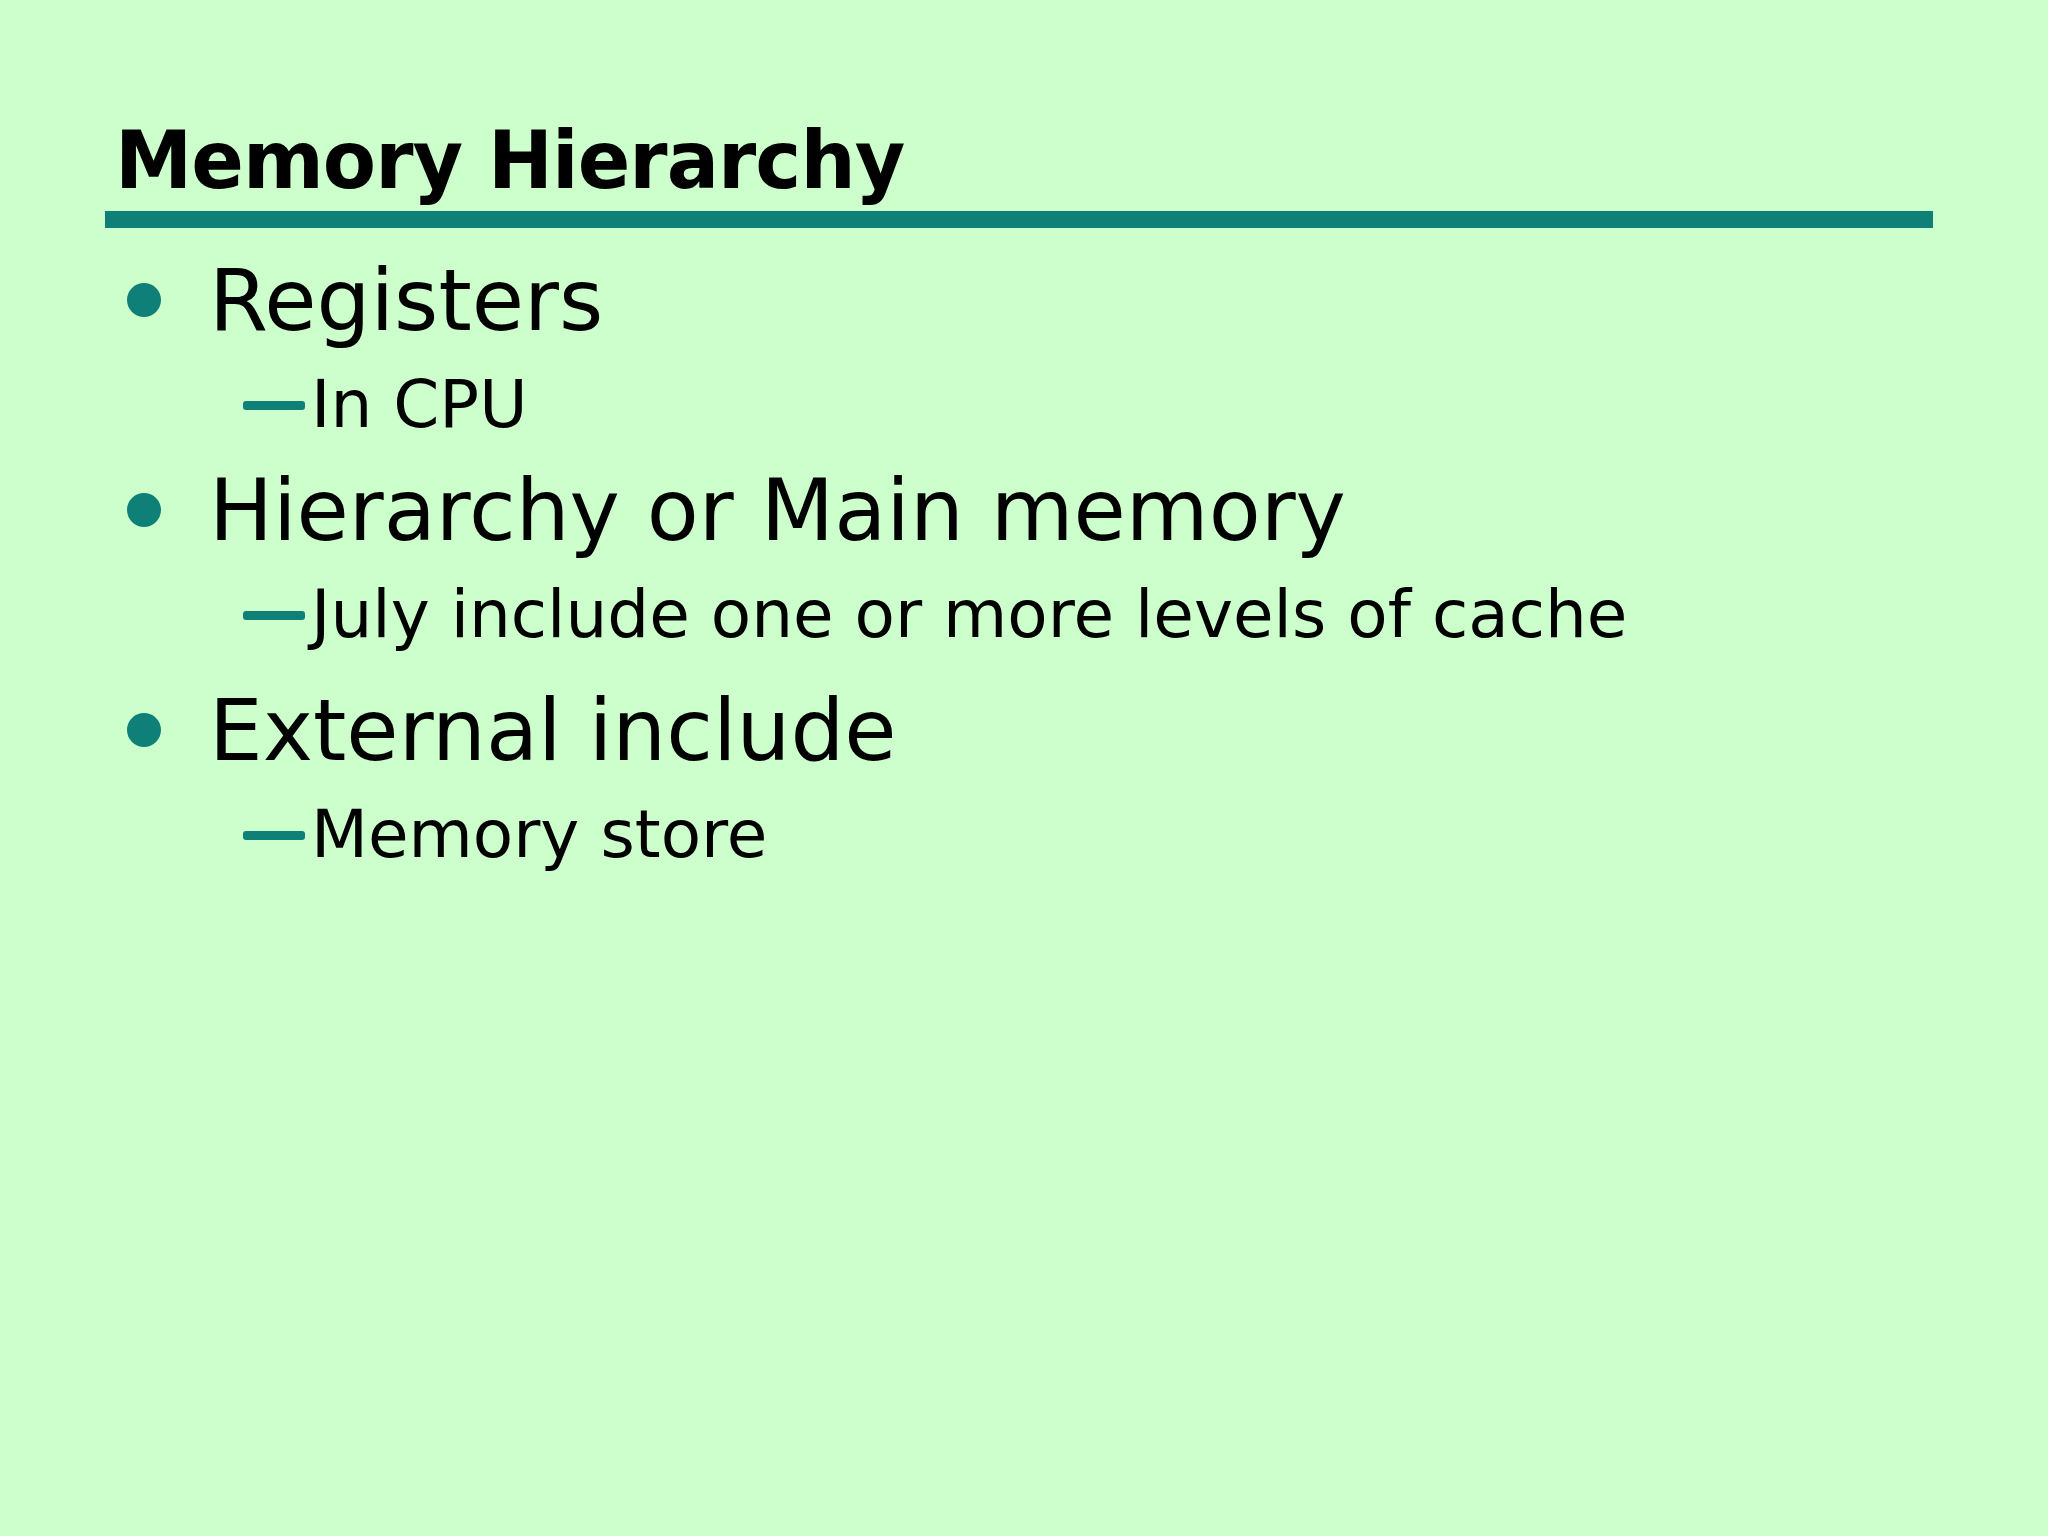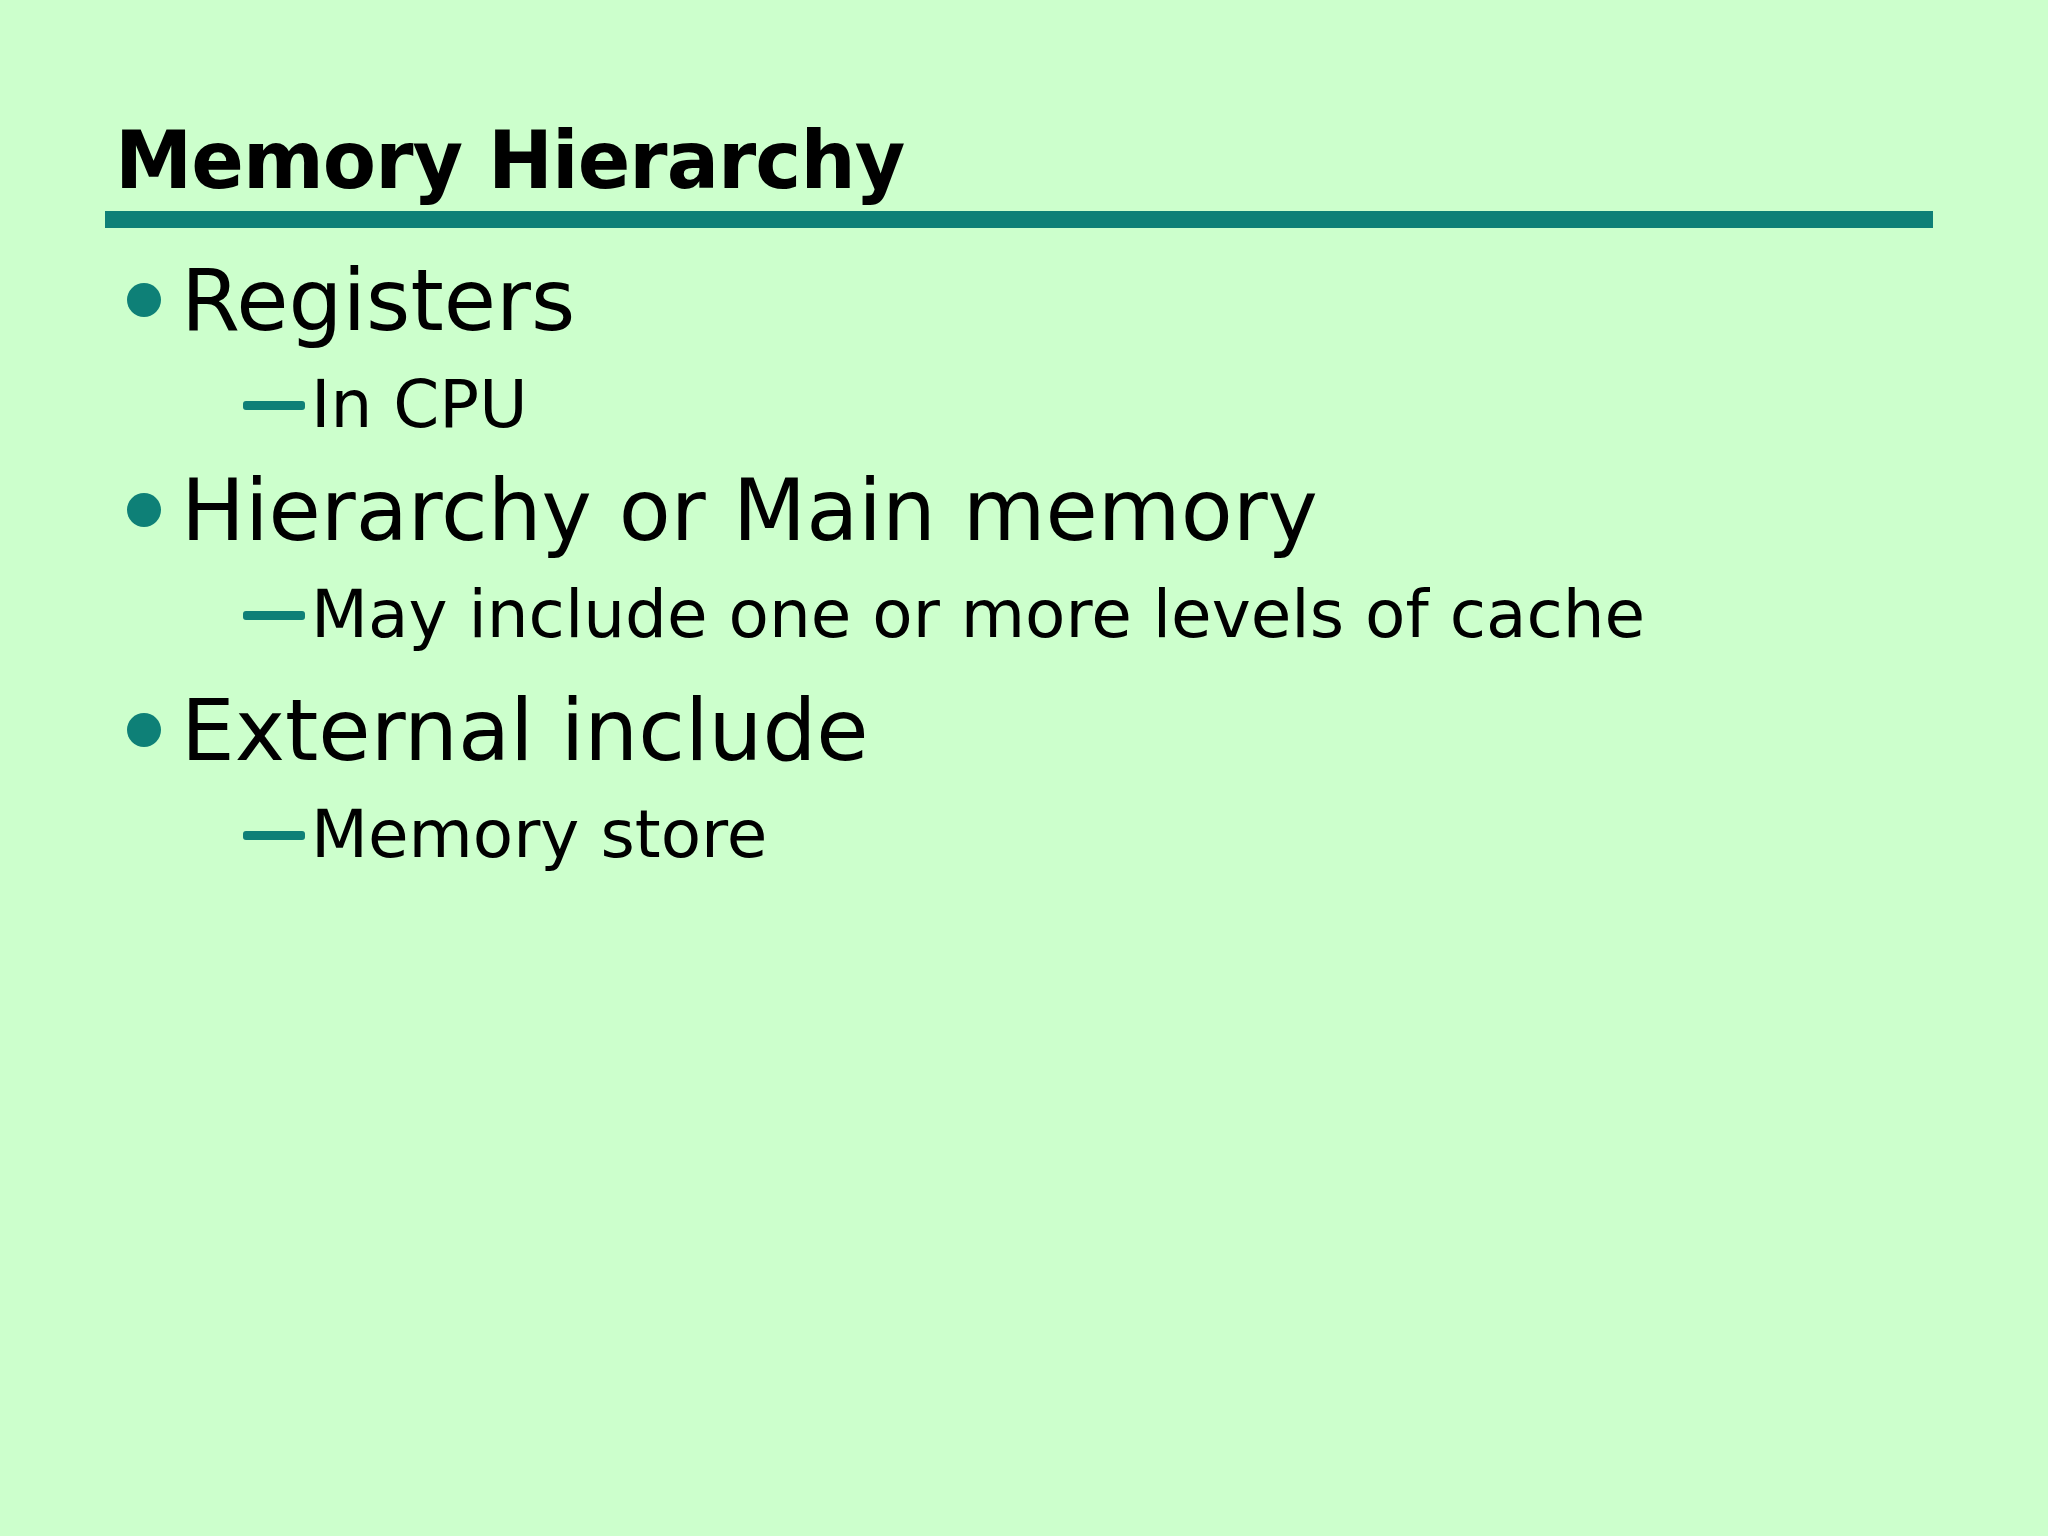--- a/index.html
+++ b/index.html
@@ -58,21 +58,21 @@
   }
   .l1 .dot {
     flex: none;
     width: 34px;
     height: 34px;
     border-radius: 50%;
     background: var(--accent);
     margin-left: 127px;
   }
   .l1 .l1-text {
-    margin-left: 20px;
+    margin-left: 48px;
     text-align: center;
   }
   .l2 {
     display: flex;
     align-items: center;
     height: 100px;
     font-size: 66px;
     line-height: 1;
     white-space: nowrap;
     padding-left: 15px;
@@ -108,21 +108,21 @@
       <span class="dash"></span>
       <span class="l2-text">In CPU</span>
     </div>
 
     <div class="l1">
       <span class="dot"></span>
       <span class="l1-text">Hierarchy or Main memory</span>
     </div>
     <div class="l2">
       <span class="dash"></span>
-      <span class="l2-text">May include one or more levels of cache</span>
+      <span class="l2-text">July include one or more levels of cache</span>
     </div>
 
     <div class="l1 mt-sm">
       <span class="dot"></span>
       <span class="l1-text">External include</span>
     </div>
     <div class="l2">
       <span class="dash"></span>
       <span class="l2-text">Memory store</span>
     </div>

